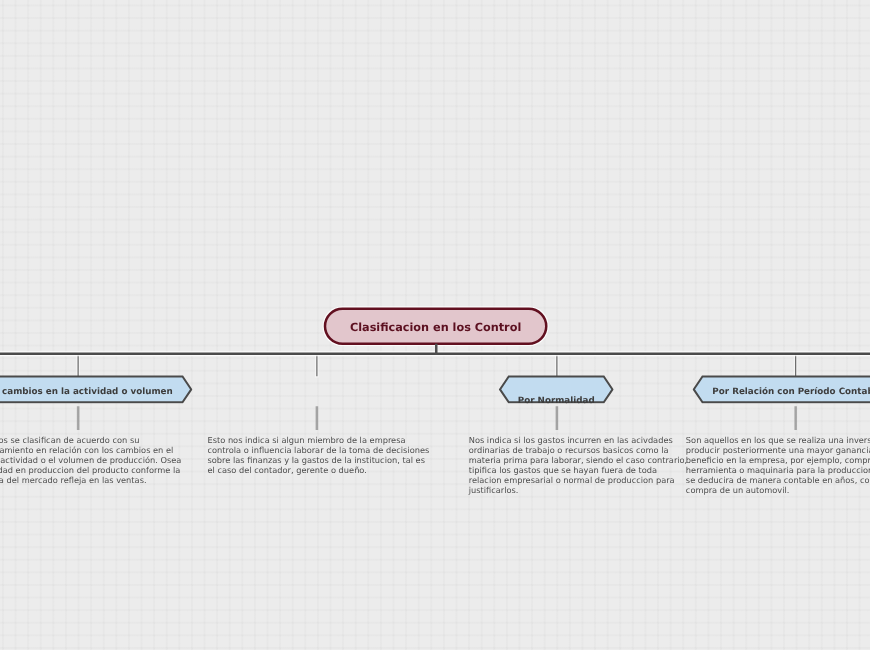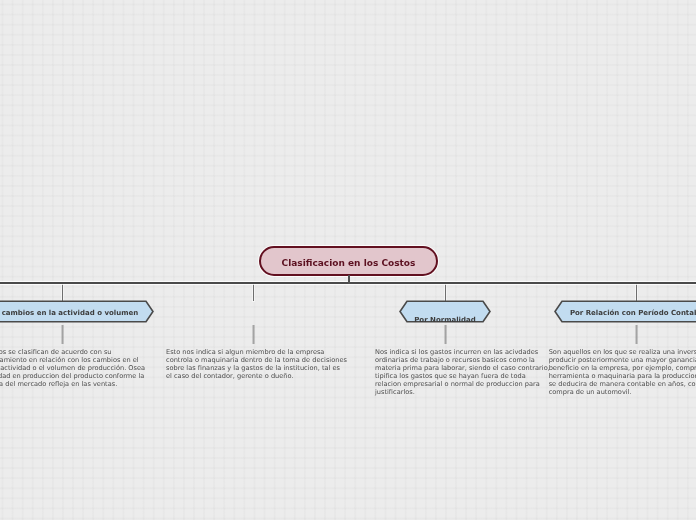--- a/index.html
+++ b/index.html
@@ -46,39 +46,39 @@
 
   <div class="hline" style="left:0;top:282.4px;width:696px;"></div>
   <div class="rootstem" style="left:348.2px;top:274.5px;height:9px;"></div>
 
   <div class="vline" style="left:61.7px;top:283px;height:18px;"></div>
   <div class="vline" style="left:252.7px;top:283px;height:18px;"></div>
   <div class="vline" style="left:444.7px;top:283px;height:18px;"></div>
   <div class="vline" style="left:635.7px;top:283px;height:18px;"></div>
 
   <div class="root-node" style="left:259px;top:246px;width:179px;height:30px;">
-    <span>Clasificacion en los Costos</span>
+    <span>Clasificacion en los Control</span>
   </div>
 
   <div class="hexwrap" style="left:-30px;top:300px;width:184px;height:23px;">
     <svg width="184" height="23" viewBox="0 0 184 23">
         <polygon points="8,1.2 176,1.2 183,11.5 176,21.8 8,21.8 1,11.5" fill="#c2dcf0" stroke="#4a4a4a" stroke-width="1.6"></polygon>
       </svg>
     <div class="hexlabel">Por cambios en la actividad o volumen</div>
   </div>
   <div class="stem" style="left:60.5px;top:325px;height:18.5px;"></div>
   <div class="note" style="left:-28px;top:347.6px;">Los costos se clasifican de acuerdo con su
 comportamiento en relación con los cambios en el
 nivel de actividad o el volumen de producción. Osea
 su cantidad en produccion del producto conforme la
 demanda del mercado refleja en las ventas.</div>
 
   <div class="stem" style="left:251.5px;top:325px;height:18.5px;"></div>
   <div class="note" style="left:166px;top:347.6px;">Esto nos indica si algun miembro de la empresa
-controla o maquinaria dentro de la toma de decisiones
+controla o influencia laborar de la toma de decisiones
 sobre las finanzas y la gastos de la institucion, tal es
 el caso del contador, gerente o dueño.</div>
 
   <div class="hexwrap" style="left:399px;top:300px;width:92px;height:37px;">
     <svg width="92" height="23" viewBox="0 0 92 23">
         <polygon points="8,1.2 84,1.2 91,11.5 84,21.8 8,21.8 1,11.5" fill="#c2dcf0" stroke="#4a4a4a" stroke-width="1.6"></polygon>
       </svg>
     <div class="hexlabel">Por Normalidad</div>
   </div>
   <div class="stem" style="left:443.5px;top:325px;height:18.5px;"></div>

